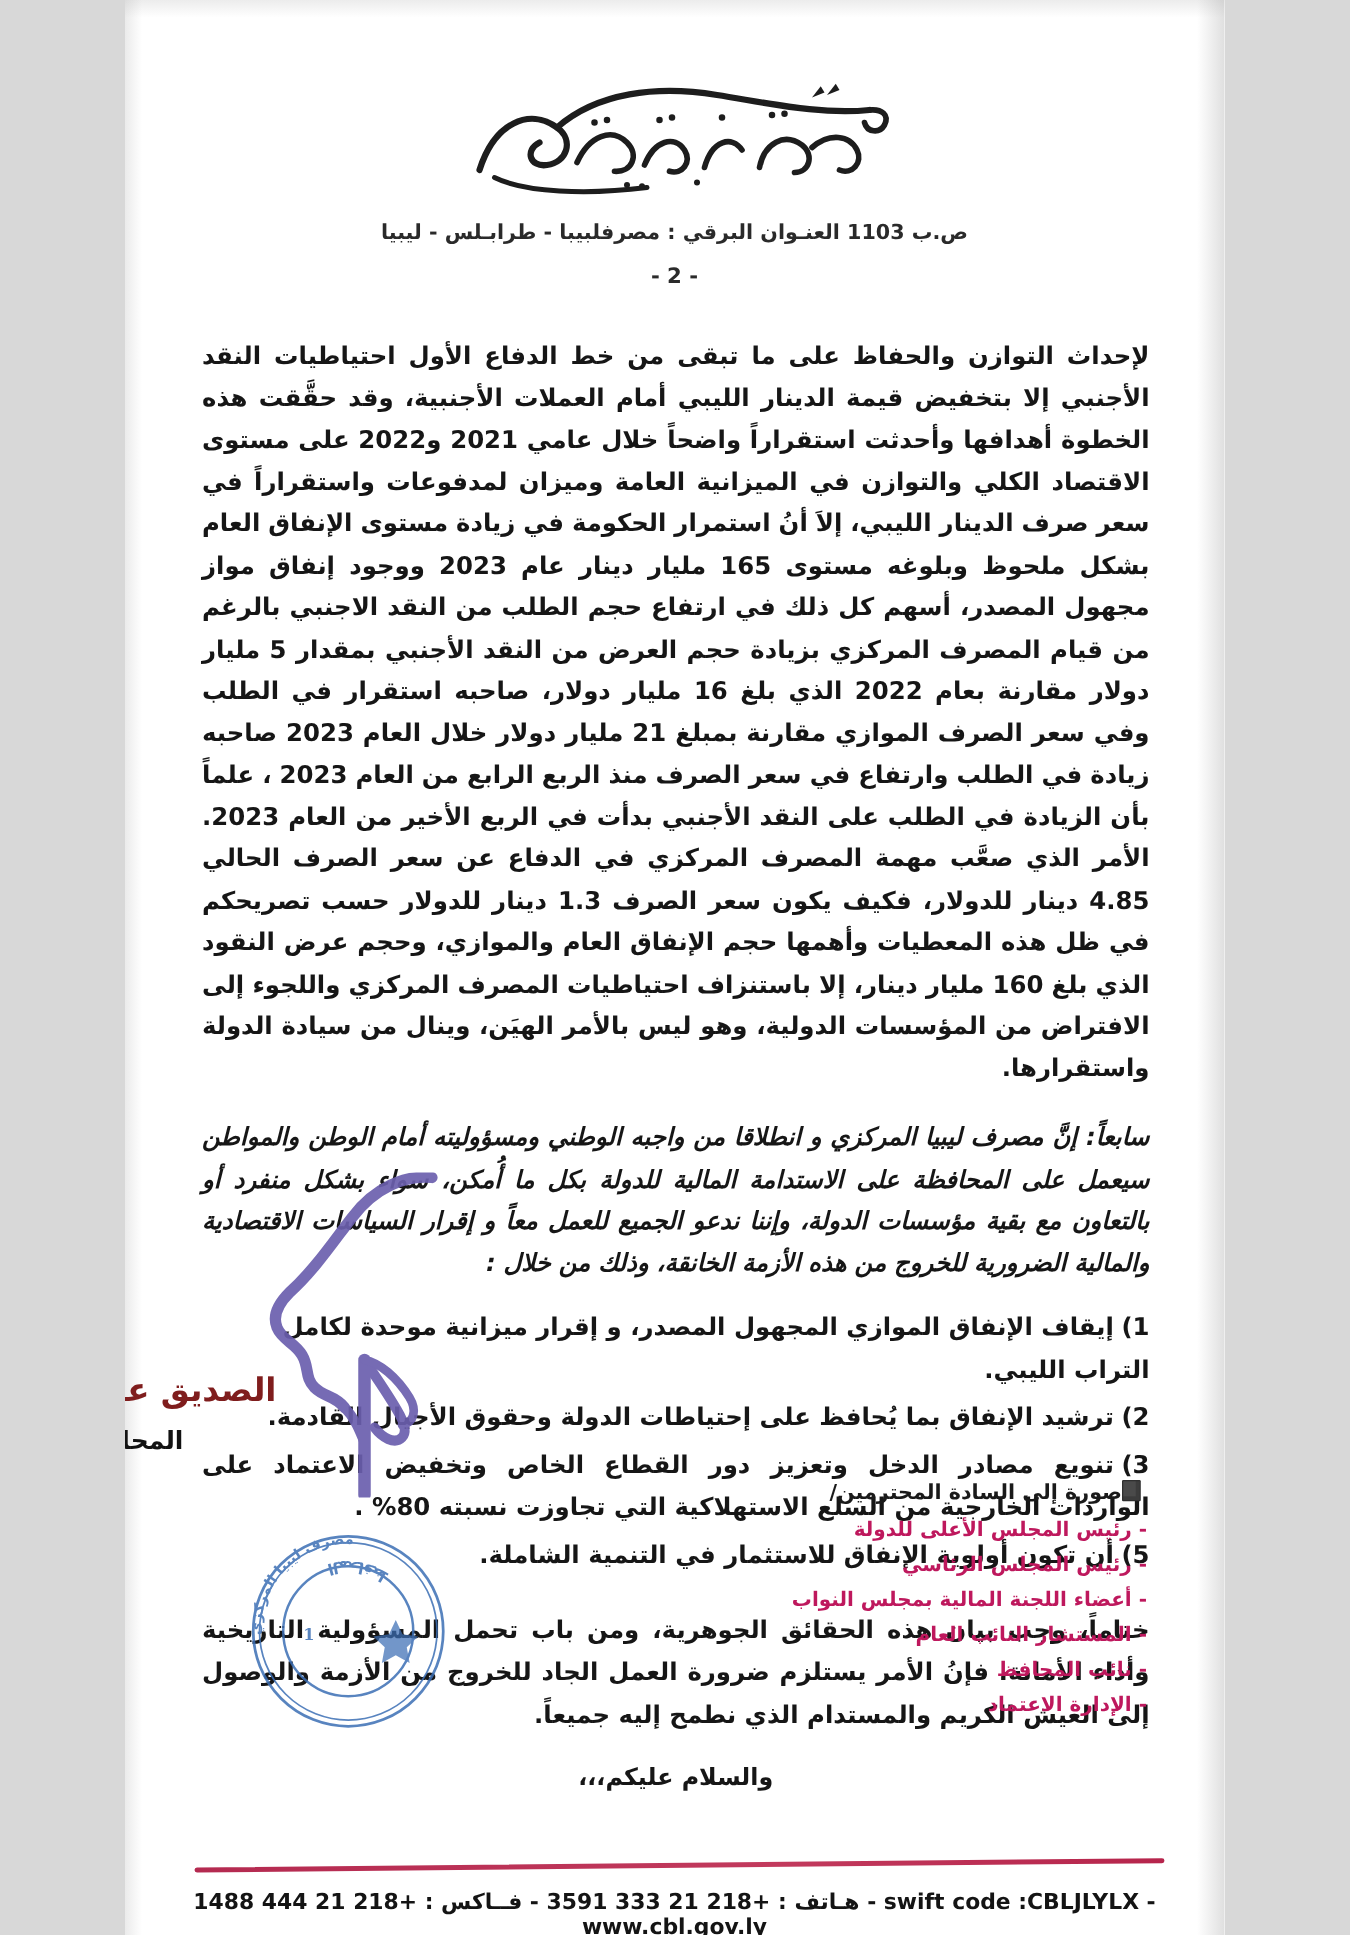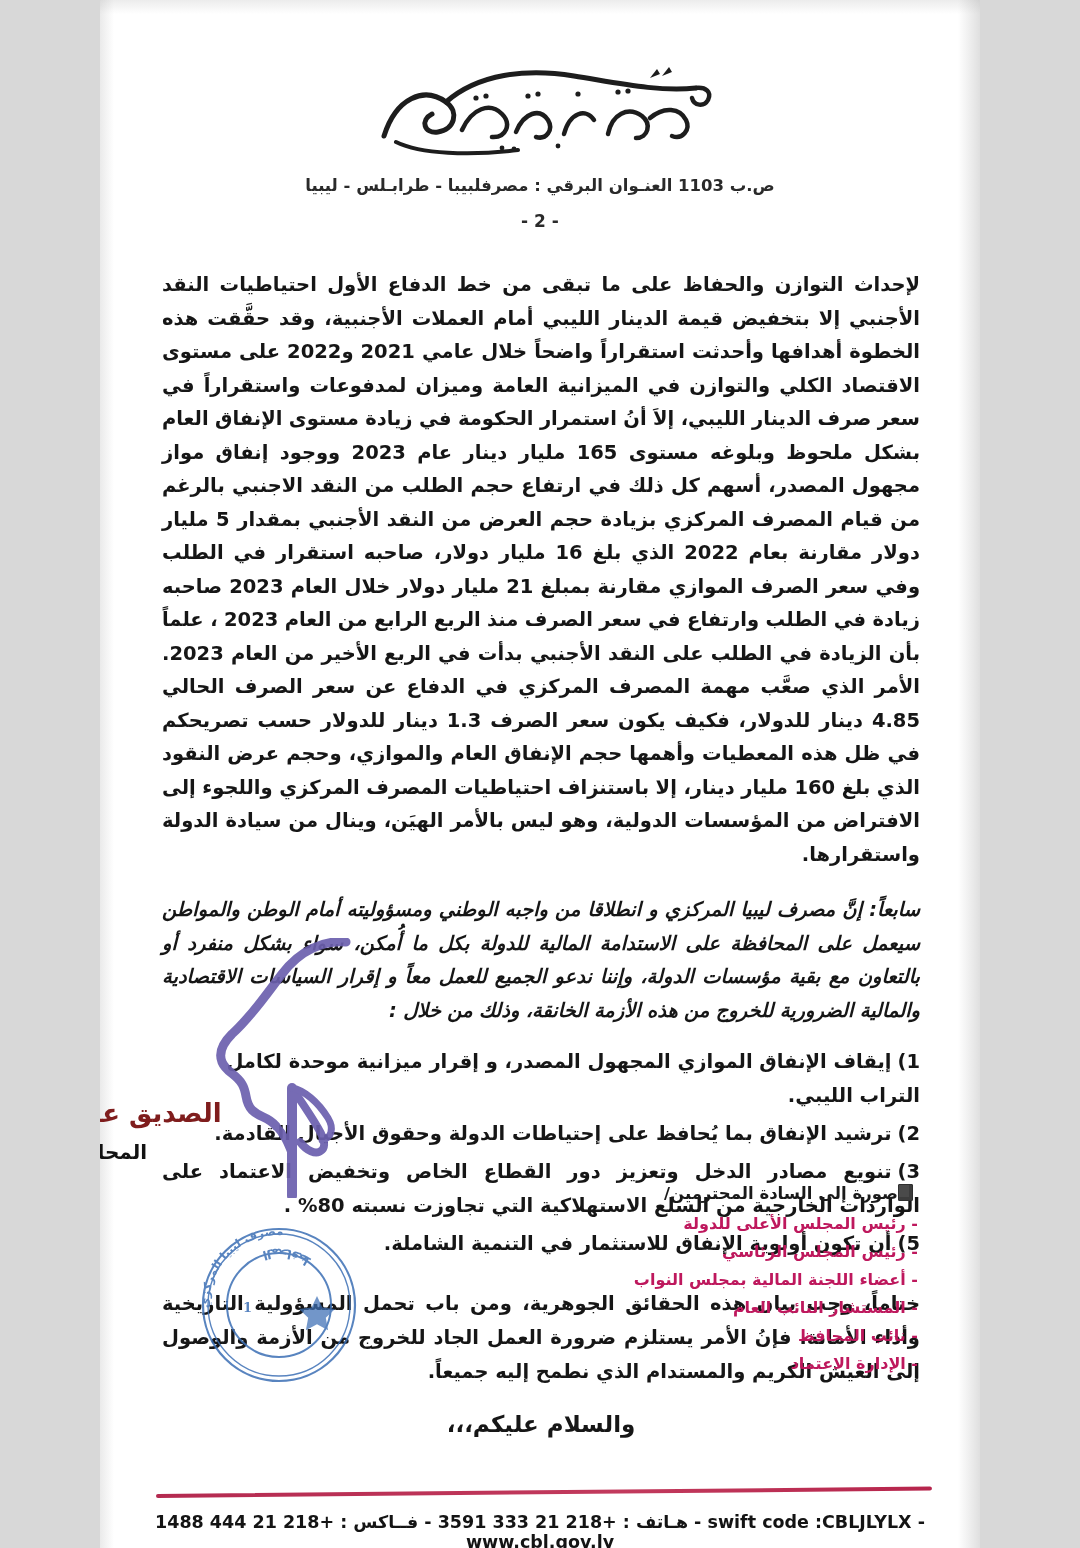--- a/index.html
+++ b/index.html
@@ -119,21 +119,21 @@
     margin-top: 26px;
     font-size: 19.5px;
     line-height: 34px;
     font-weight: 700;
     text-align: justify;
     text-align-last: right;
   }
   .salutation {
     margin-top: 22px;
     text-align: center;
-    font-size: 23px;
+    font-size: 19px;
     font-weight: 700;
   }
 
   
   .sig-block {
     position: absolute;
     top: 1098px;
     right: 740px;
     width: 270px;
     text-align: center;

